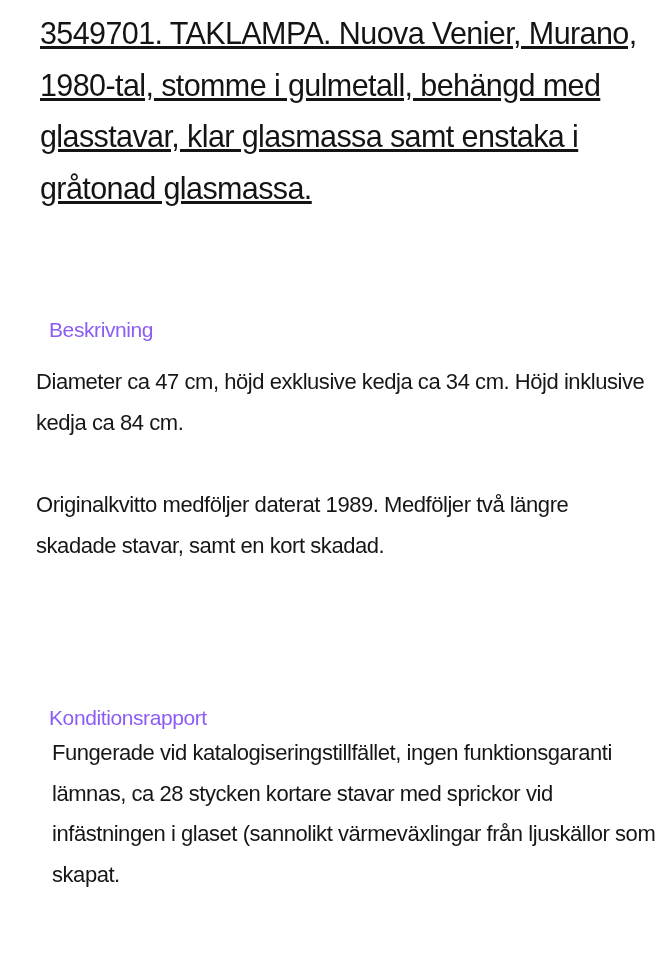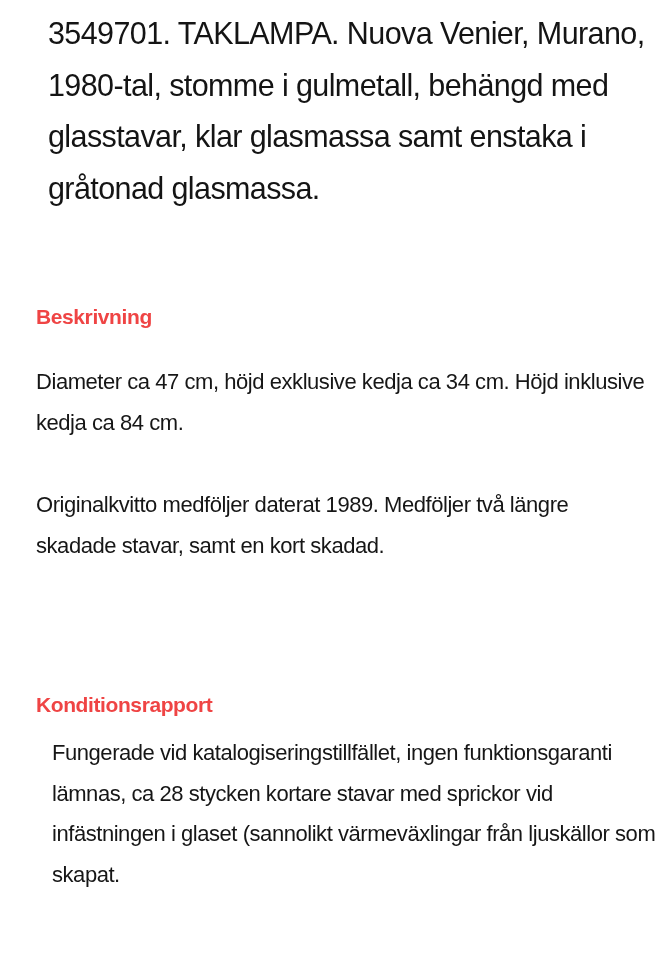--- a/index.html
+++ b/index.html
@@ -16,38 +16,39 @@
       font-family: "Liberation Sans", "DejaVu Sans", sans-serif;
     }
     .page {
       position: absolute;
       left: 36px;
       top: 0;
       width: 610px;
     }
     .title {
       position: absolute;
-      left: 12px;
+      left: 4px;
       top: 8px;
       width: 610px;
       font-size: 30.5px;
       line-height: 51.5px;
       letter-spacing: -0.6px;
       color: #141414;
       margin: 0;
       font-weight: normal;
+      text-decoration: underline;
     }
     .section-heading {
       position: absolute;
       left: 0;
       font-size: 21px;
-      font-weight: bold;
+      font-weight: normal;
       letter-spacing: -0.4px;
-      color: #ef4444;
-      margin: 0;
+      color: #8b5cf6;
+      margin: 13px;
       line-height: 30px;
     }
     .para {
       position: absolute;
       left: 0;
       width: 610px;
       font-size: 22px;
       line-height: 40.5px;
       letter-spacing: -0.45px;
       color: #161616;

